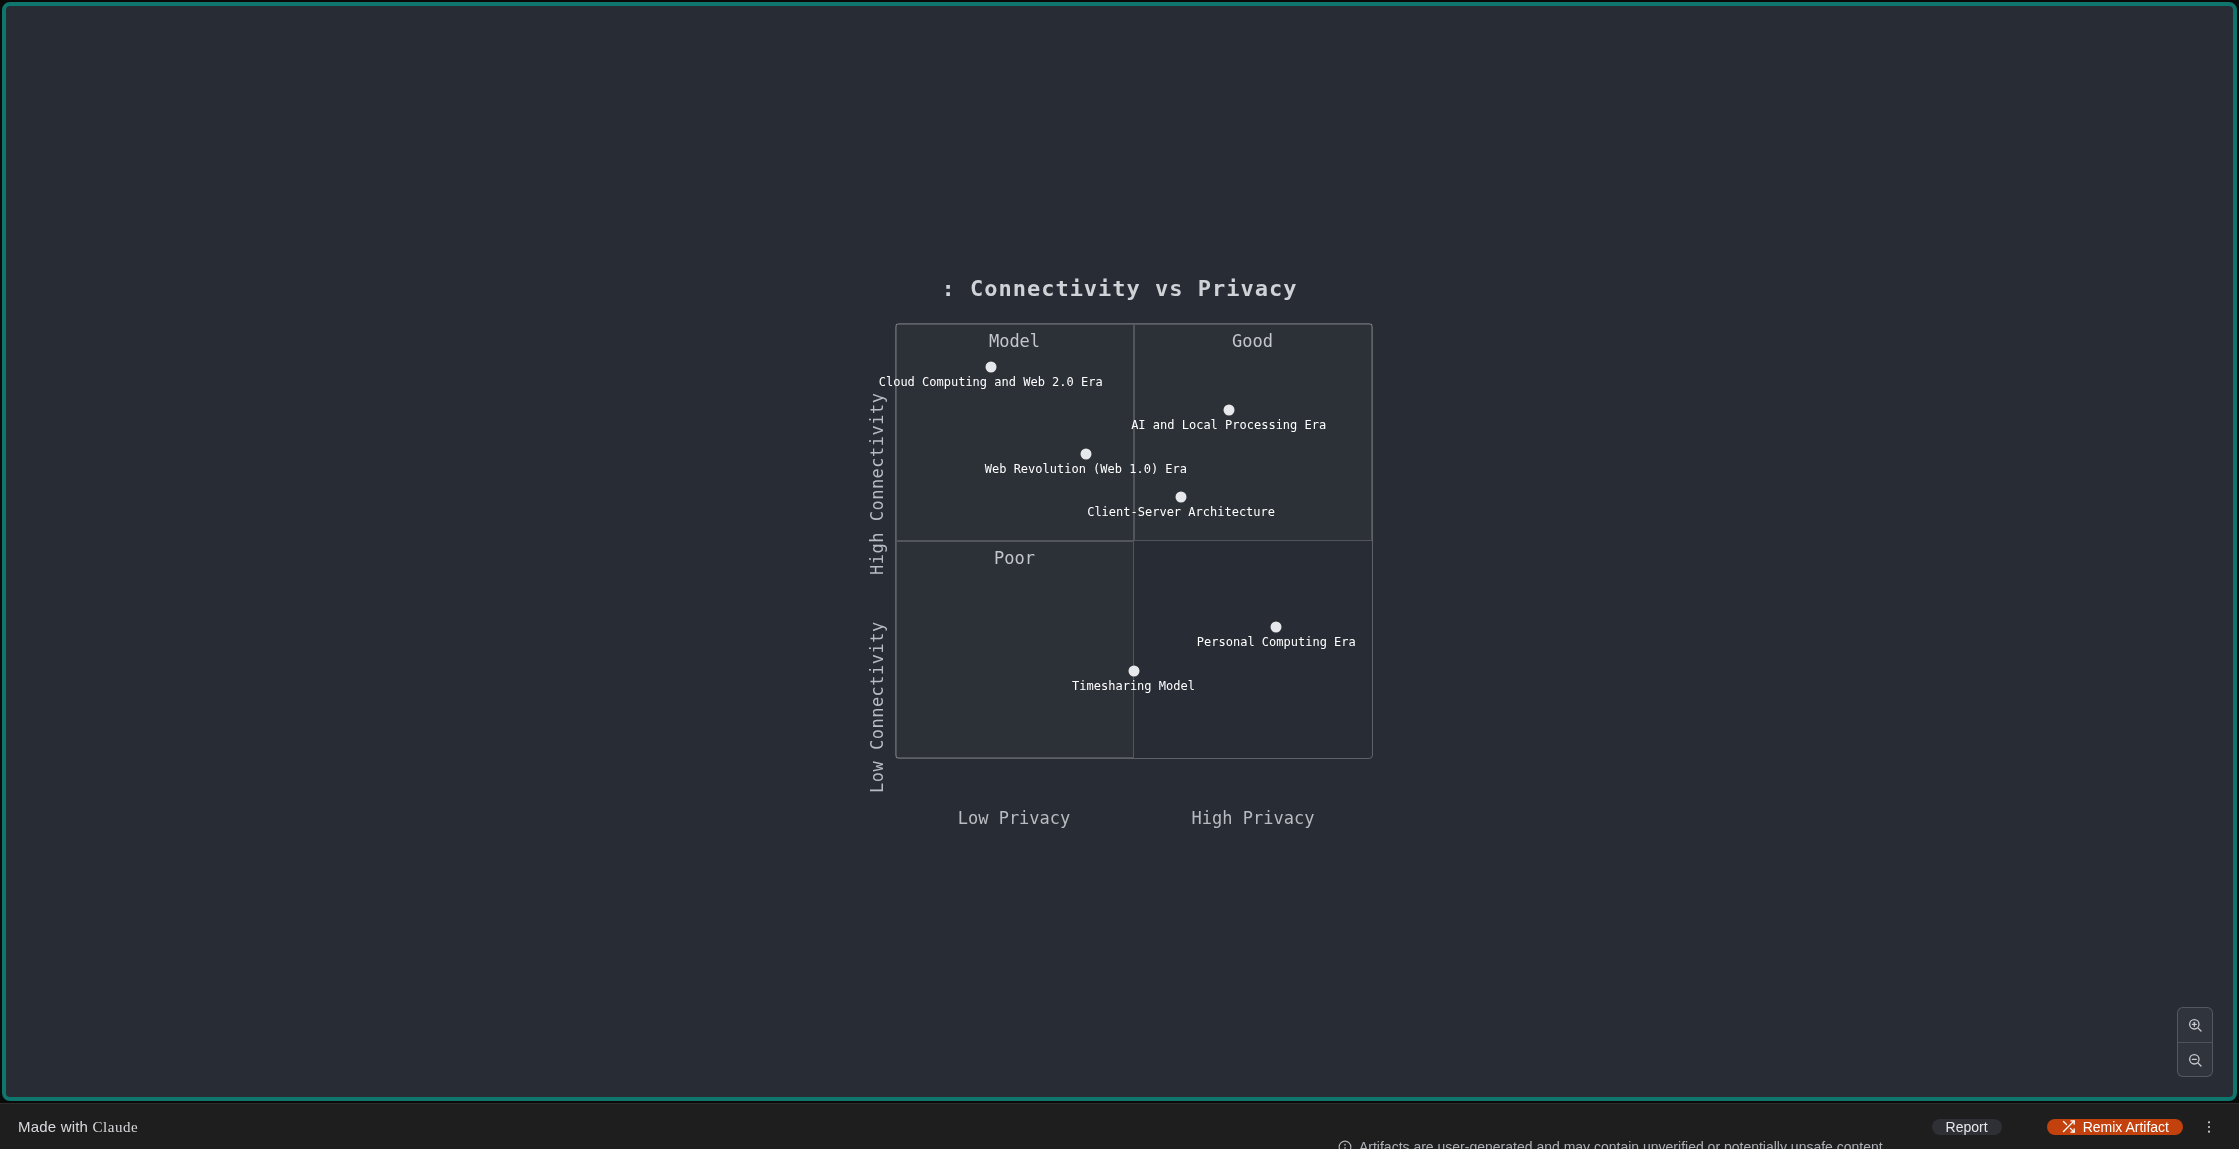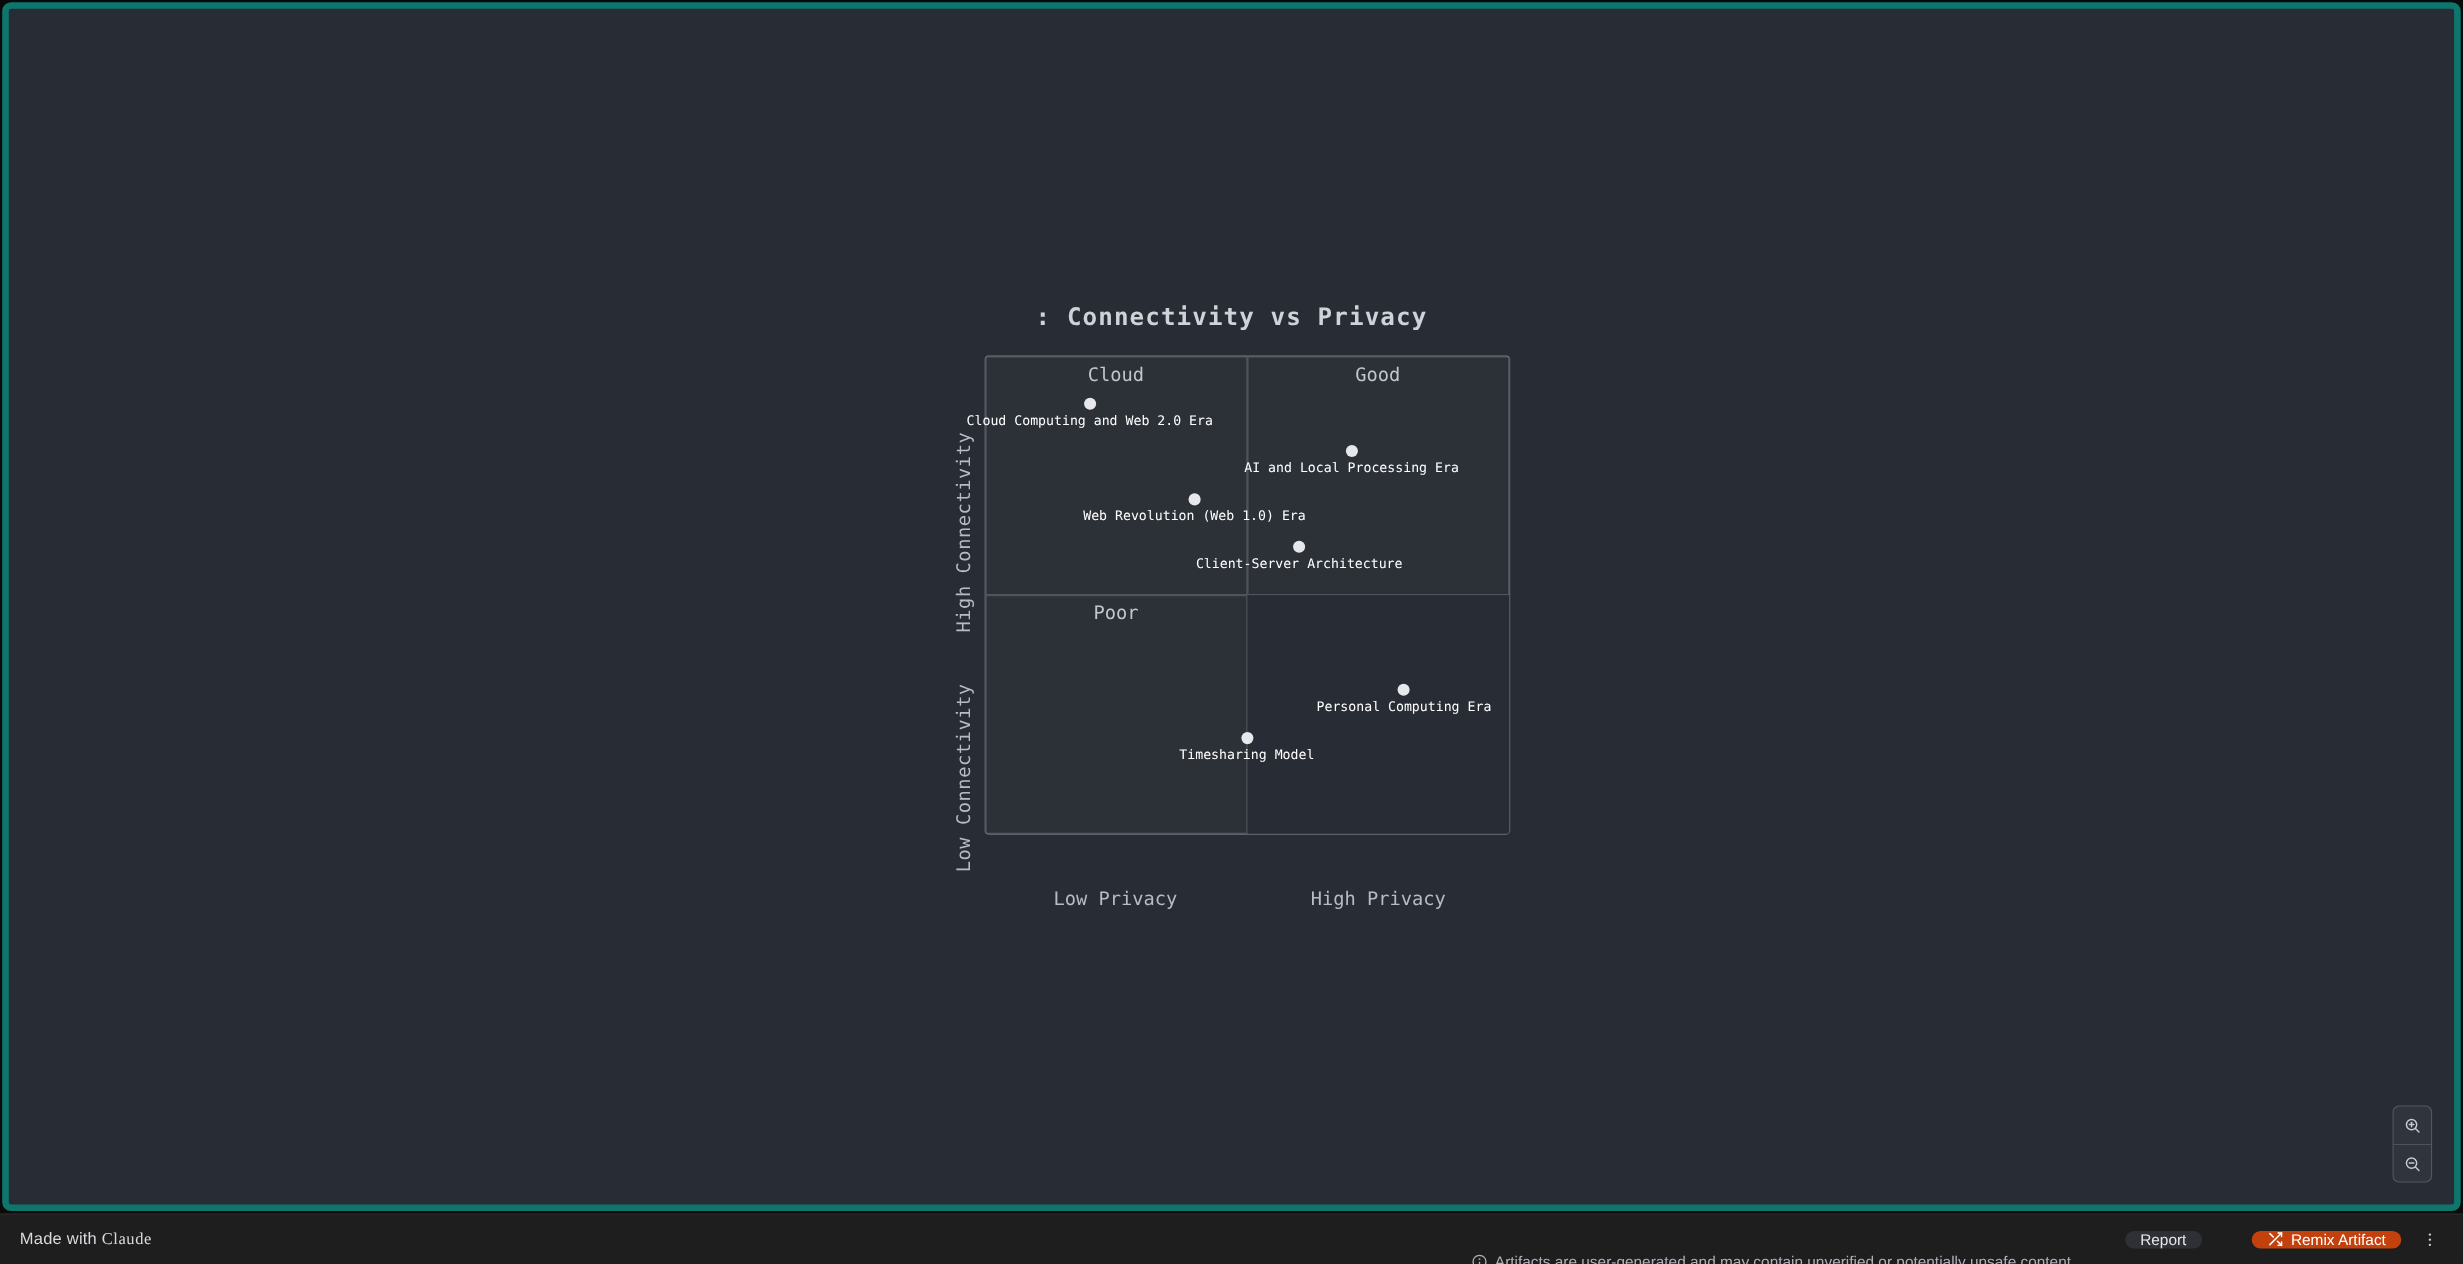--- a/index.html
+++ b/index.html
@@ -21,21 +21,21 @@
       flex: 1;
       padding: 2px;
       background: #0a0a0a;
       position: relative;
     }
     .canvas-area {
       width: 100%;
       height: 100%;
       background: #282c34;
       border-radius: 8px;
-      border: 6px solid #0f766e;
+      border: 4px solid #0f766e;
       position: relative;
       display: flex;
       align-items: center;
       justify-content: center;
     }
     .chart-wrap {
       display: flex;
       flex-direction: column;
       align-items: center;
       position: relative;
@@ -223,21 +223,21 @@
 
       <div class="quad-row">
         <div class="y-axis">
           <div class="y-label top">High Connectivity</div>
           <div class="y-label bottom">Low Connectivity</div>
         </div>
 
         <div>
           <div class="quad-grid">
             <div class="quad">
-              <div class="quad-label">Cloud</div>
+              <div class="quad-label">Model</div>
             </div>
             <div class="quad">
               <div class="quad-label">Good</div>
             </div>
             <div class="quad">
               <div class="quad-label">Poor</div>
             </div>
             <div class="overlay" id="overlay">
                 <div class="dot" style="left: 20%; top: 10%;"></div>
                 <div class="dot-label" style="left: 20%; top: 10%;">Cloud Computing and Web 2.0 Era</div>

